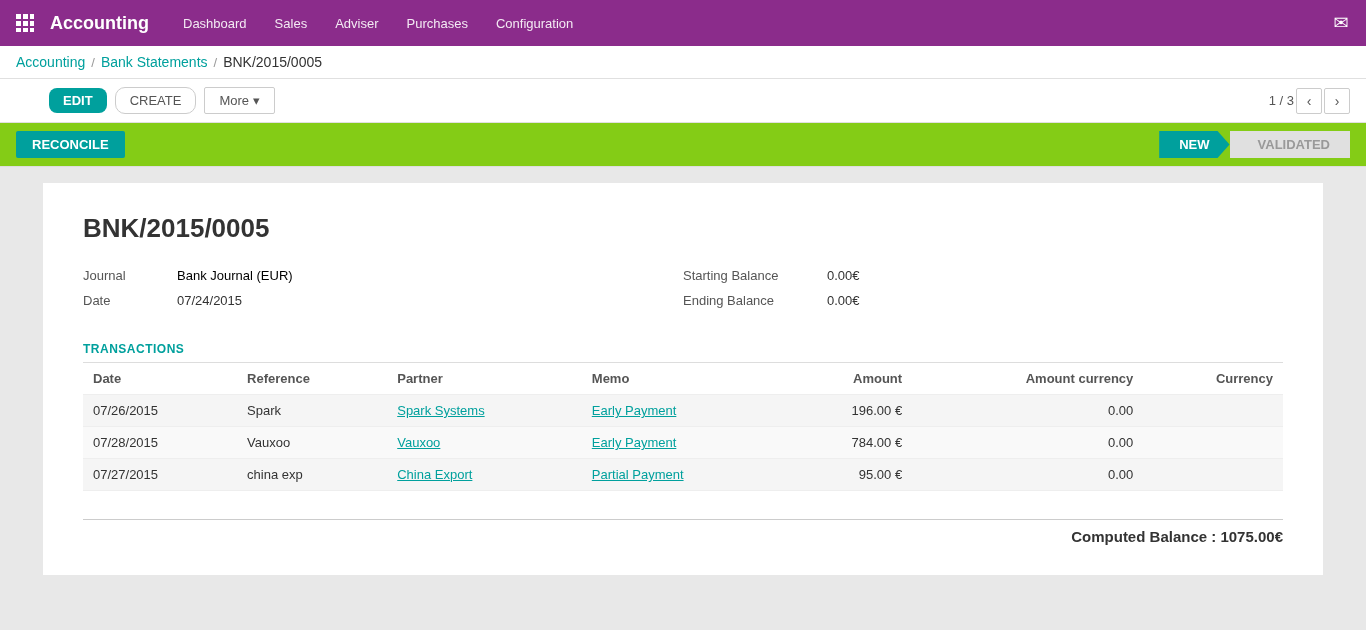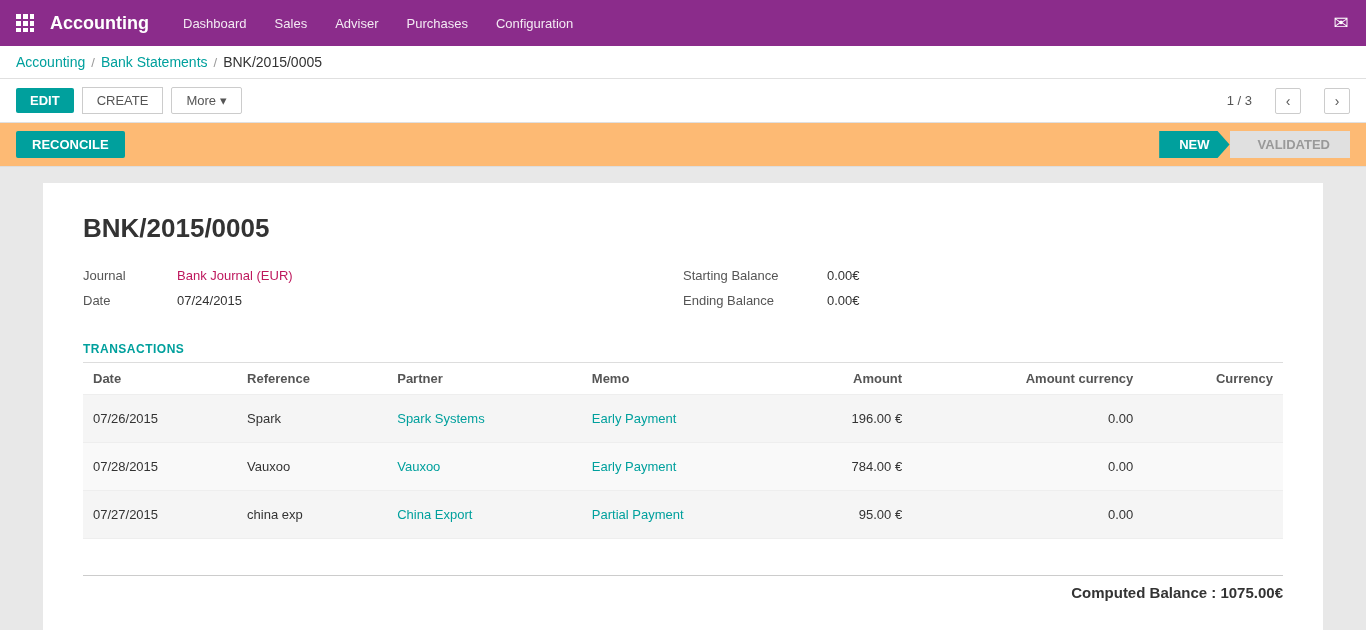--- a/index.html
+++ b/index.html
@@ -52,43 +52,43 @@
     .action-bar {
       background: white;
       padding: 8px 16px;
       display: flex;
       align-items: center;
       gap: 8px;
       border-bottom: 1px solid #e0e0e0;
     }
     .btn-edit {
       background: #00a09d; color: white; border: none; padding: 5px 14px;
-      font-size: 13px; cursor: pointer; font-weight: bold; border-radius: 2px;
+      font-size: 13px; cursor: pointer; font-weight: bold; border-radius: 8px; margin-left: 33px;
     }
     .btn-create {
       background: white; color: #555; border: 1px solid #ccc;
-      padding: 5px 14px; font-size: 13px; cursor: pointer; border-radius: 0;
+      padding: 5px 14px; font-size: 13px; cursor: pointer; border-radius: 10px;
     }
     .btn-more {
       background: white; color: #555; border: 1px solid #ccc;
       padding: 5px 14px; font-size: 13px; cursor: pointer; border-radius: 2px;
       display: flex; align-items: center; gap: 4px;
     }
     .pager {
-      margin-left: auto; display: flex; align-items: center; gap: 23px; color: #555;
+      margin-left: auto; display: flex; align-items: center; gap: 2px; color: #555;
     }
     .pager-btn {
       background: white; border: 1px solid #ccc; color: #555;
       width: 26px; height: 26px; cursor: pointer; font-size: 14px;
       display: flex; align-items: center; justify-content: center; border-radius: 2px;
     }
 
     
     .status-bar {
-      background: #fdba74;
+      background: #84cc16;
       padding: 8px 16px;
       display: flex;
       align-items: center;
       border-bottom: 1px solid #ddd;
       position: relative;
     }
     .btn-reconcile {
       background: #00a09d; color: white; border: none;
       padding: 6px 16px; font-size: 13px; cursor: pointer;
       font-weight: bold; border-radius: 2px;
@@ -129,21 +129,21 @@
     .doc-fields {
       display: grid;
       grid-template-columns: 1fr 1fr;
       gap: 0;
       margin-bottom: 24px;
     }
     .field-row {
       display: flex; align-items: baseline; margin-bottom: 10px; gap: 14px;
     }
     .field-label { color: #555; font-size: 13px; min-width: 80px; }
-    .field-value { color: #be185d; font-size: 13px; }
+    .field-value { color: #000000; font-size: 13px; }
     .field-value-plain { color: #333; font-size: 13px; }
     .field-label-right { color: #555; font-size: 13px; min-width: 130px; }
     .field-value-right { color: #333; font-size: 13px; }
 
     
     .section-title {
       color: #00a09d; font-size: 12px; font-weight: bold;
       text-transform: uppercase; letter-spacing: 0.5px;
       padding-bottom: 6px;
       border-bottom: 1px solid #ddd;
@@ -154,28 +154,28 @@
     }
     thead th {
       font-size: 13px; font-weight: bold; color: #555;
       padding: 8px 10px; text-align: left; background: white;
       border-bottom: 1px solid #eee;
     }
     thead th.right { text-align: right; }
     tbody tr { background: #f9f9f9; }
     tbody tr:nth-child(odd) { background: #f5f5f5; }
     tbody td {
-      padding: 16px 10px; font-size: 13px; color: #333;
+      padding: 8px 10px; font-size: 13px; color: #333;
       border-bottom: 1px solid #eee;
     }
-    tbody td.link { color: #00a09d; }
+    tbody td.link { color: #00a09d; text-decoration: underline; }
     tbody td.right { text-align: right; }
 
     .computed-balance {
-      text-align: right; margin-top: 36px; font-size: 15px; font-weight: bold;
+      text-align: right; margin-top: 28px; font-size: 15px; font-weight: bold;
       border-top: 1px solid #ccc; padding-top: 8px;
     }
   </style>
 </head>
 <body>
 
 <nav class="top-nav">
   <div class="nav-grid-icon">
     <svg width="18" height="18" viewBox="0 0 18 18" fill="white">
       <rect x="0" y="0" width="5" height="5"></rect>

